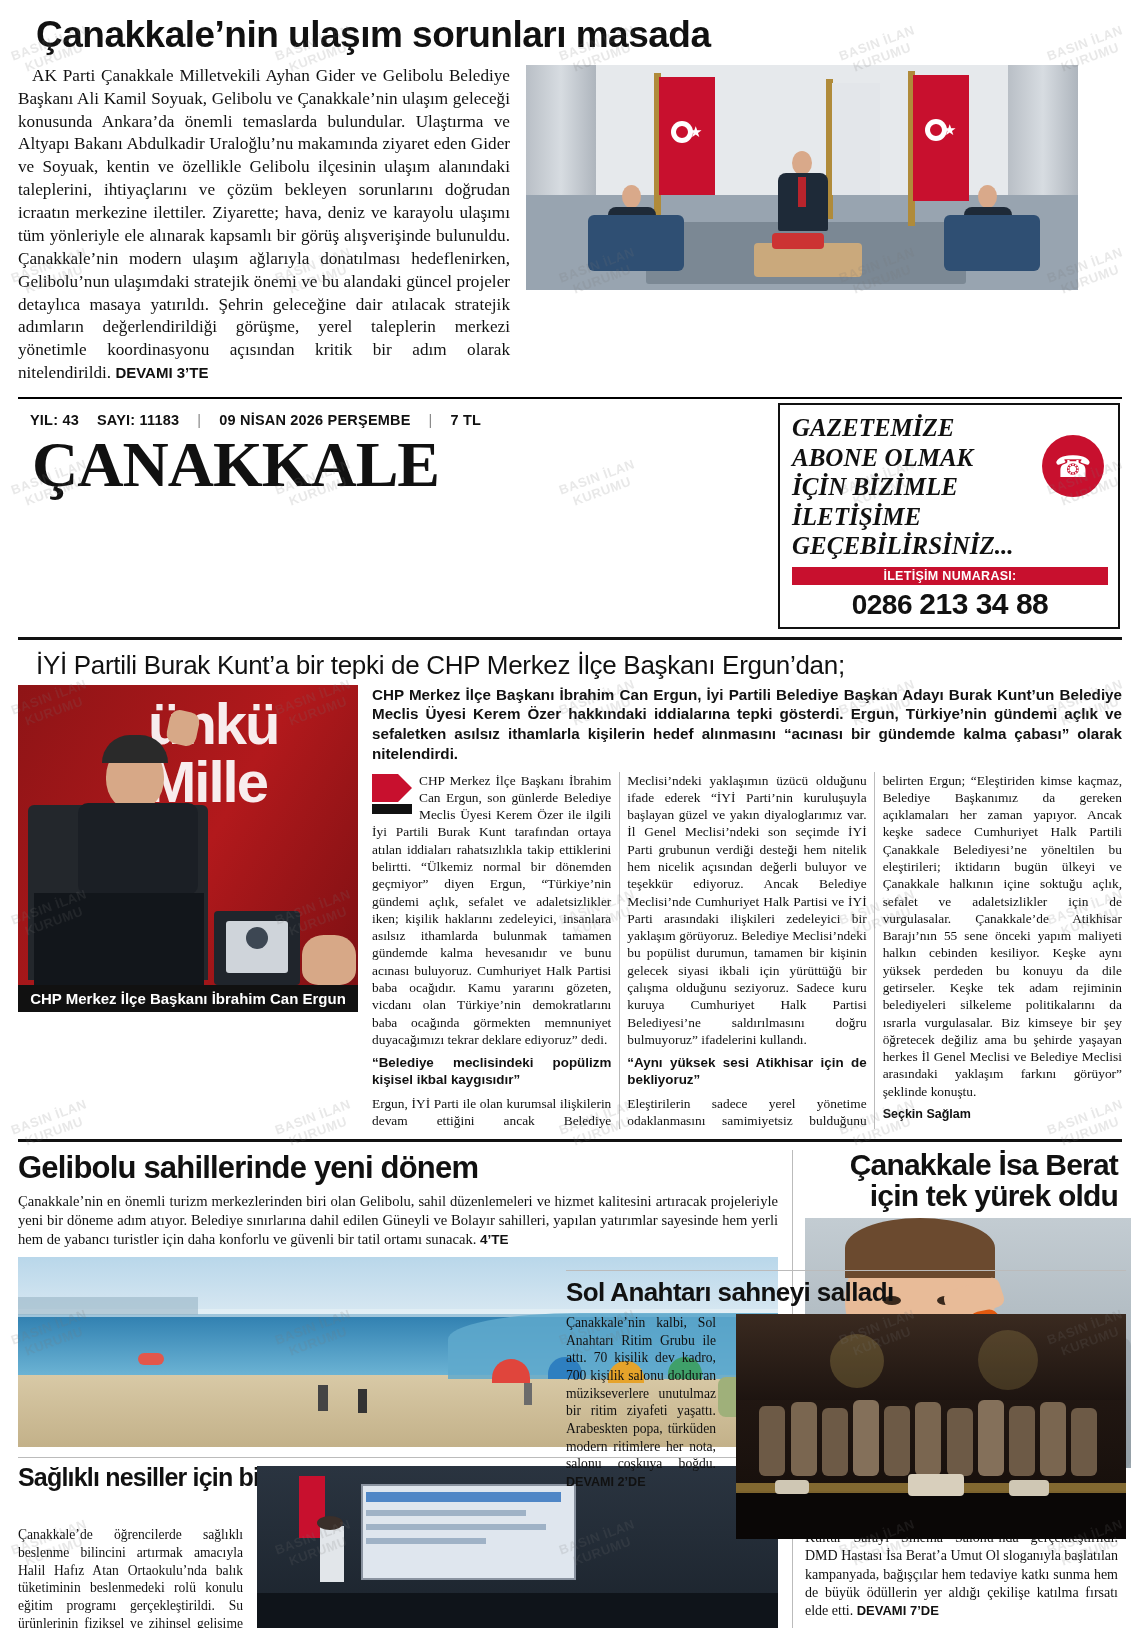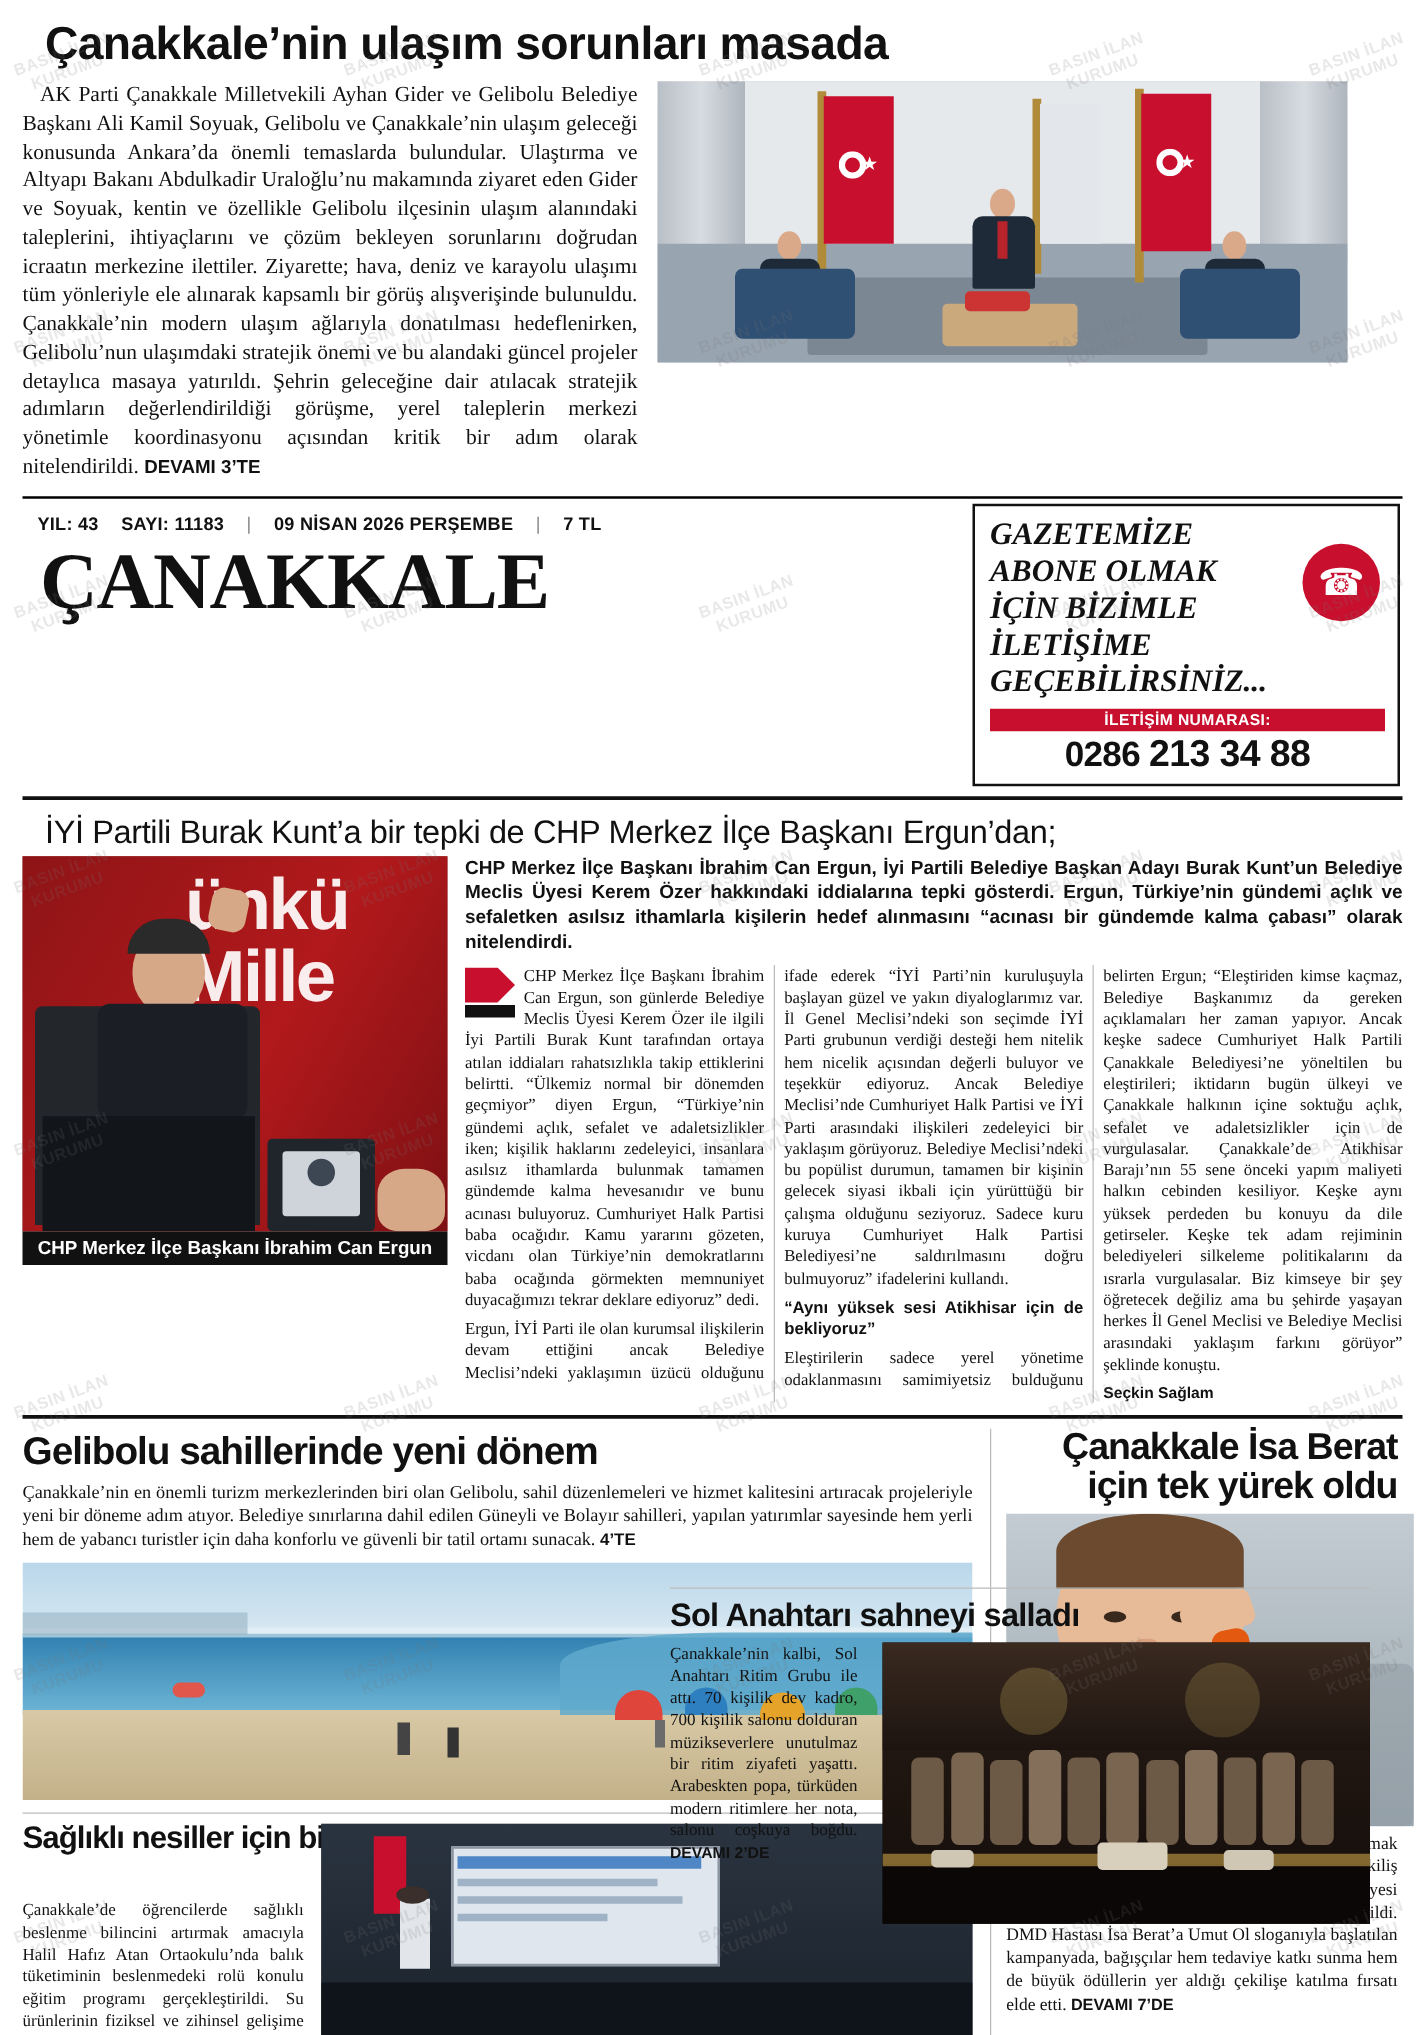--- a/index.html
+++ b/index.html
@@ -267,20 +267,21 @@
     </div>
 
     <div class="main-text-col">
       <div class="lede">CHP Merkez İlçe Başkanı İbrahim Can Ergun, İyi Partili Belediye Başkan Adayı Burak Kunt’un Belediye Meclis Üyesi Kerem Özer hakkındaki iddialarına tepki gösterdi. Ergun, Türkiye’nin gündemi açlık ve sefaletken asılsız ithamlarla kişilerin hedef alınmasını “acınası bir gündemde kalma çabası” olarak nitelendirdi.</div>
       <div class="cols3">
         <svg class="arrow-mark" viewBox="0 0 40 46">
           <polygon points="0,0 26,0 40,14 26,28 0,28" fill="#c8102e"></polygon>
           <polygon points="0,30 40,30 40,40 0,40" fill="#111"></polygon>
         </svg>
         <p>CHP Merkez İlçe Başkanı İbrahim Can Ergun, son günlerde Belediye Meclis Üyesi Kerem Özer ile ilgili İyi Partili Burak Kunt tarafından ortaya atılan iddiaları rahatsızlıkla takip ettiklerini belirtti. “Ülkemiz normal bir dönemden geçmiyor” diyen Ergun, “Türkiye’nin gündemi açlık, sefalet ve adaletsizlikler iken; kişilik haklarını zedeleyici, insanlara asılsız ithamlarda bulunmak tamamen gündemde kalma hevesanıdır ve bunu acınası buluyoruz. Cumhuriyet Halk Partisi baba ocağıdır. Kamu yararını gözeten, vicdanı olan Türkiye’nin demokratlarını baba ocağında görmekten memnuniyet duyacağımızı tekrar deklare ediyoruz” dedi.</p>
+        <p><b>“Belediye meclisindeki popülizm kişisel ikbal kaygısıdır”</b></p>
         <p>Ergun, İYİ Parti ile olan kurumsal ilişkilerin devam ettiğini ancak Belediye Meclisi’ndeki yaklaşımın üzücü olduğunu ifade ederek “İYİ Parti’nin kuruluşuyla başlayan güzel ve yakın diyaloglarımız var. İl Genel Meclisi’ndeki son seçimde İYİ Parti grubunun verdiği desteği hem nitelik hem nicelik açısından değerli buluyor ve teşekkür ediyoruz. Ancak Belediye Meclisi’nde Cumhuriyet Halk Partisi ve İYİ Parti arasındaki ilişkileri zedeleyici bir yaklaşım görüyoruz. Belediye Meclisi’ndeki bu popülist durumun, tamamen bir kişinin gelecek siyasi ikbali için yürüttüğü bir çalışma olduğunu seziyoruz. Sadece kuru kuruya Cumhuriyet Halk Partisi Belediyesi’ne saldırılmasını doğru bulmuyoruz” ifadelerini kullandı.</p>
         <p><b>“Aynı yüksek sesi Atikhisar için de bekliyoruz”</b></p>
         <p>Eleştirilerin sadece yerel yönetime odaklanmasını samimiyetsiz bulduğunu belirten Ergun; “Eleştiriden kimse kaçmaz, Belediye Başkanımız da gereken açıklamaları her zaman yapıyor. Ancak keşke sadece Cumhuriyet Halk Partili Çanakkale Belediyesi’ne yöneltilen bu eleştirileri; iktidarın bugün ülkeyi ve Çanakkale halkının içine soktuğu açlık, sefalet ve adaletsizlikler için de vurgulasalar. Çanakkale’de Atikhisar Barajı’nın 55 sene önceki yapım maliyeti halkın cebinden kesiliyor. Keşke aynı yüksek perdeden bu konuyu da dile getirseler. Keşke tek adam rejiminin belediyeleri silkeleme politikalarını da ısrarla vurgulasalar. Biz kimseye bir şey öğretecek değiliz ama bu şehirde yaşayan herkes İl Genel Meclisi ve Belediye Meclisi arasındaki yaklaşım farkını görüyor” şeklinde konuştu.</p>
         <p class="sign">Seçkin Sağlam</p>
       </div>
     </div>
   </div>
 
   <div class="lower">
 
@@ -349,21 +350,21 @@
         <div class="ph" style="left:170px;top:92px;width:30px;height:74px;background:#e2590f;border-radius:10px;transform:rotate(-12deg);"></div>
         <div class="ph" style="left:226px;top:120px;width:100px;height:130px;background:#8f9aa2;opacity:.55;border-radius:8px;"></div>
       </div>
       <div class="r-body">
         <span>DMD hastası İsa Berat’ın tedavisine destek sağlamak amacıyla düzenlenen büyük ödüllü çekiliş kampanyasının lansman toplantısı Çan Belediyesi Kültür Sarayı Sinema Salonu’nda gerçekleştirildi. DMD Hastası İsa Berat’a Umut Ol sloganıyla başlatılan kampanyada, bağışçılar hem tedaviye katkı sunma hem de büyük ödüllerin yer aldığı çekilişe katılma fırsatı elde etti.</span>
         <b>DEVAMI 7’DE</b>
       </div>
     </div>
   </div>
 
-  <div style="position:absolute; left:536px; top:1262px; width:560px;" class="sol-band">
+  <div style="position:absolute; left:566px; top:1262px; width:560px;" class="sol-band">
     <h2 class="sol-title">Sol Anahtarı sahneyi salladı</h2>
     <div class="sol-row">
       <div class="sol-text">
         <span>Çanakkale’nin kalbi, Sol Anahtarı Ritim Grubu ile attı. 70 kişilik dev kadro, 700 kişilik salonu dolduran müzikseverlere unutulmaz bir ritim ziyafeti yaşattı. Arabeskten popa, türküden modern ritimlere her nota, salonu coşkuya boğdu.</span>
         <b>DEVAMI 2’DE</b>
       </div>
       <div class="stage">
         <div class="ph" style="inset:0;background:linear-gradient(#2a1d17,#120c09);"></div>
         <div class="ph" style="left:0;top:0;right:0;height:86px;background:linear-gradient(#3a2a20,#1d1410);"></div>
         <div class="ph" style="left:0;bottom:0;right:0;height:48px;background:#0a0706;"></div>

